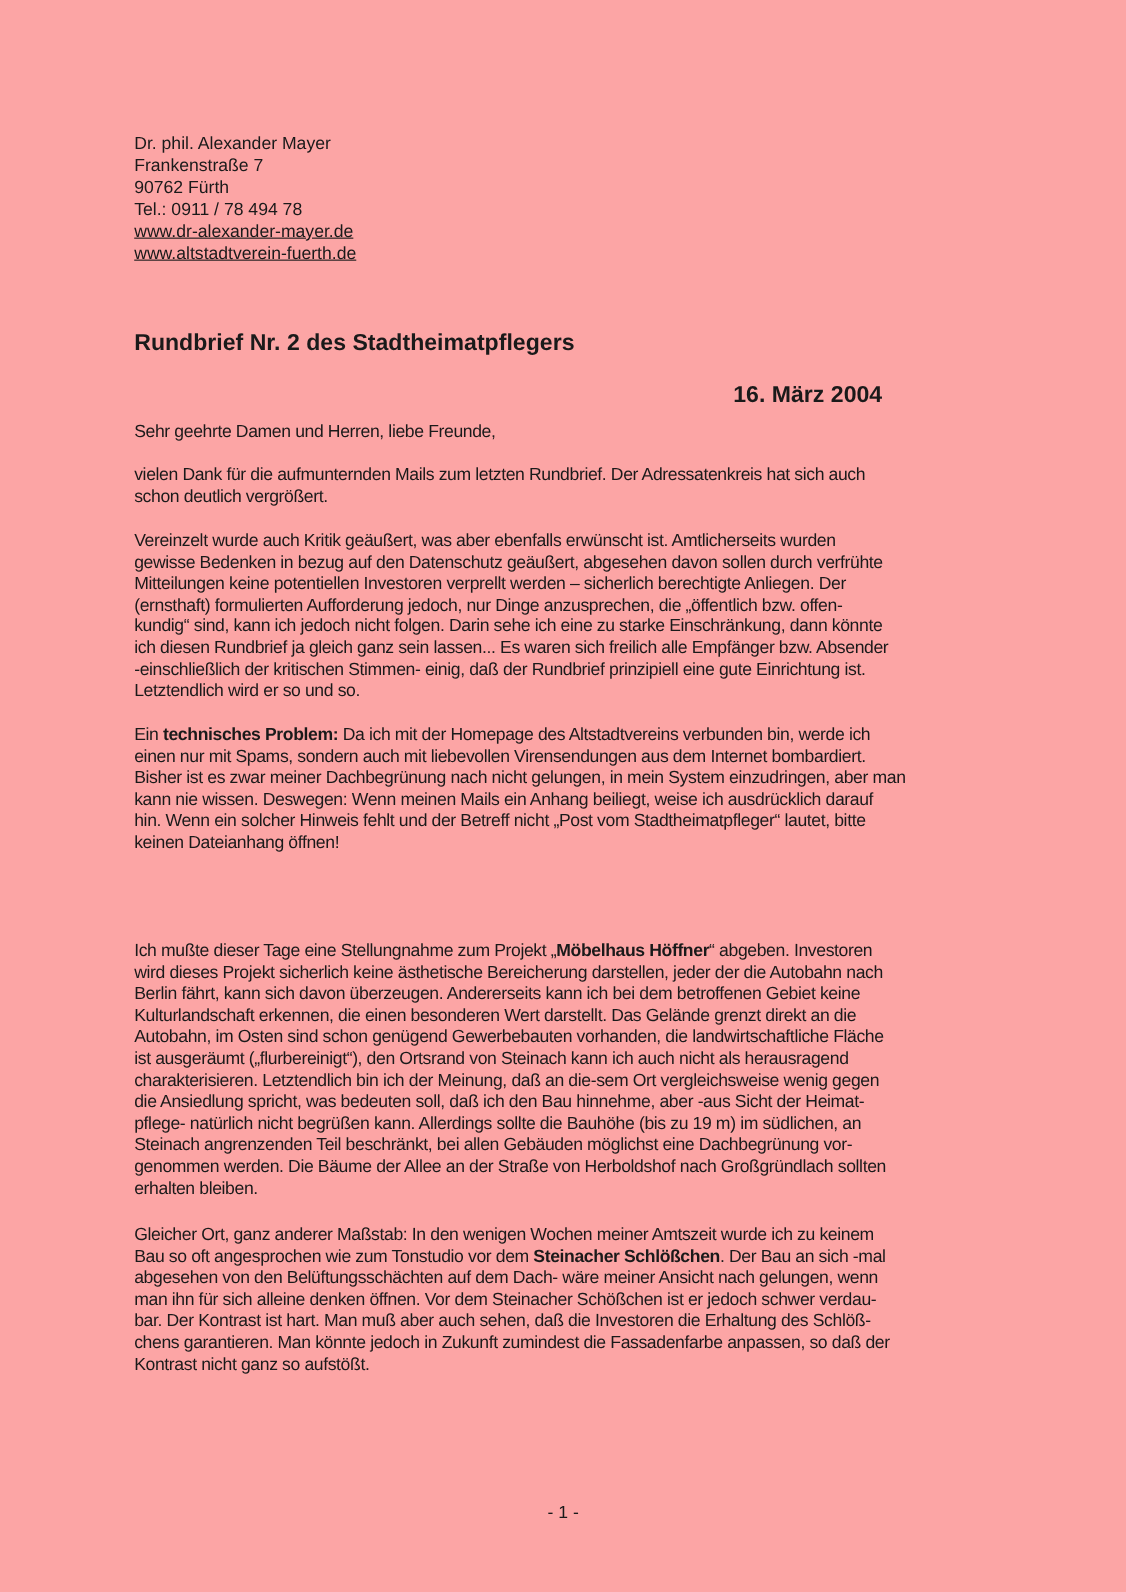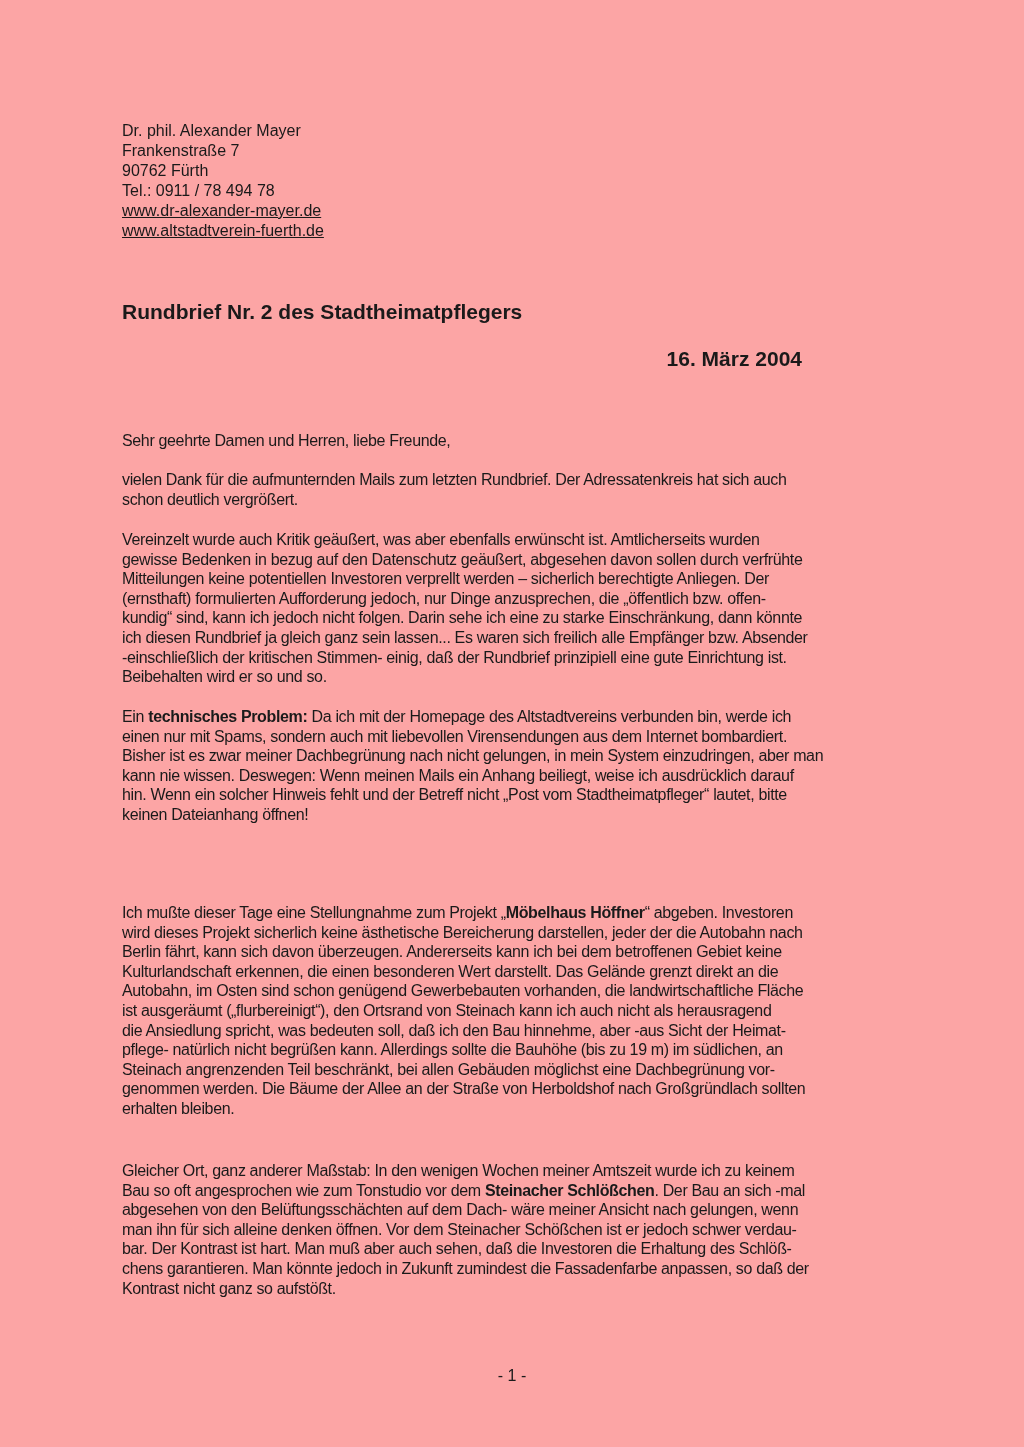--- a/index.html
+++ b/index.html
@@ -4,21 +4,21 @@
 <style>
   html, body { margin: 0; padding: 0; background: #ffffff; }
   body { width: 1024px; height: 1447px; position: relative; overflow: hidden; }
   .page { position: absolute; left: 0; top: 0; width: 1024px; height: 1447px; background: #fca5a5; color: #1a1a1a;
           font-family: "Liberation Sans", sans-serif; }
   .header { position: absolute; left: 122px; top: 121px; font-size: 16px; line-height: 20px; }
   .header .link { color: #1a1a1a; text-decoration: underline; display: block; }
   .header .line { display: block; }
   .title-row { position: absolute; left: 122px; top: 300px; width: 680px; font-size: 21px; font-weight: bold; }
   .title-row .date { position: absolute; right: 0; top: 0; margin-top: 47px; }
-  .block { position: absolute; left: 122px; font-size: 16px; line-height: 19.6px; white-space: nowrap; letter-spacing: -0.35px; margin-top: 48px; }
+  .block { position: absolute; left: 122px; font-size: 16px; line-height: 19.6px; white-space: nowrap; letter-spacing: -0.35px; }
   .block .ln { display: block; }
   b { font-weight: bold; }
   .footer { position: absolute; left: 0; width: 1024px; top: 1367px; text-align: center; font-size: 16px; }
 </style>
 </head>
 <body>
 
 <div class="page">
 
   <div class="header">
@@ -45,40 +45,41 @@
   </div>
 
   <div class="block" style="top:482px;">
     <span class="ln">Vereinzelt wurde auch Kritik geäußert, was aber ebenfalls erwünscht ist. Amtlicherseits wurden</span>
     <span class="ln">gewisse Bedenken in bezug auf den Datenschutz geäußert, abgesehen davon sollen durch verfrühte</span>
     <span class="ln">Mitteilungen keine potentiellen Investoren verprellt werden – sicherlich berechtigte Anliegen. Der</span>
     <span class="ln">(ernsthaft) formulierten Aufforderung jedoch, nur Dinge anzusprechen, die „öffentlich bzw. offen-</span>
     <span class="ln">kundig“ sind, kann ich jedoch nicht folgen. Darin sehe ich eine zu starke Einschränkung, dann könnte</span>
     <span class="ln">ich diesen Rundbrief ja gleich ganz sein lassen... Es waren sich freilich alle Empfänger bzw. Absender</span>
     <span class="ln">-einschließlich der kritischen Stimmen- einig, daß der Rundbrief prinzipiell eine gute Einrichtung ist.</span>
-    <span class="ln">Beibehalten wird er so und so.</span>
+    <span class="ln">Letztendlich wird er so und so.</span>
   </div>
 
   <div class="block" style="top:659px;">
     <span class="ln"><span>Ein </span><b>technisches Problem:</b><span> Da ich mit der Homepage des Altstadtvereins verbunden bin, werde ich</span></span>
     <span class="ln">einen nur mit Spams, sondern auch mit liebevollen Virensendungen aus dem Internet bombardiert.</span>
     <span class="ln">Bisher ist es zwar meiner Dachbegrünung nach nicht gelungen, in mein System einzudringen, aber man</span>
     <span class="ln">kann nie wissen. Deswegen: Wenn meinen Mails ein Anhang beiliegt, weise ich ausdrücklich darauf</span>
     <span class="ln">hin. Wenn ein solcher Hinweis fehlt und der Betreff nicht „Post vom Stadtheimatpfleger“ lautet, bitte</span>
     <span class="ln">keinen Dateianhang öffnen!</span>
   </div>
 
 
   <div class="block" style="top:855px;">
     <span class="ln"><span>Ich mußte dieser Tage eine Stellungnahme zum Projekt „</span><b>Möbelhaus Höffner</b><span>“ abgeben. Investoren</span></span>
     <span class="ln">wird dieses Projekt sicherlich keine ästhetische Bereicherung darstellen, jeder der die Autobahn nach</span>
     <span class="ln">Berlin fährt, kann sich davon überzeugen. Andererseits kann ich bei dem betroffenen Gebiet keine</span>
     <span class="ln">Kulturlandschaft erkennen, die einen besonderen Wert darstellt. Das Gelände grenzt direkt an die</span>
     <span class="ln">Autobahn, im Osten sind schon genügend Gewerbebauten vorhanden, die landwirtschaftliche Fläche</span>
     <span class="ln">ist ausgeräumt („flurbereinigt“), den Ortsrand von Steinach kann ich auch nicht als herausragend</span>
+    <span class="ln">charakterisieren. Letztendlich bin ich der Meinung, daß an die-sem Ort vergleichsweise wenig gegen</span>
     <span class="ln">die Ansiedlung spricht, was bedeuten soll, daß ich den Bau hinnehme, aber -aus Sicht der Heimat-</span>
     <span class="ln">pflege- natürlich nicht begrüßen kann. Allerdings sollte die Bauhöhe (bis zu 19 m) im südlichen, an</span>
     <span class="ln">Steinach angrenzenden Teil beschränkt, bei allen Gebäuden möglichst eine Dachbegrünung vor-</span>
     <span class="ln">genommen werden. Die Bäume der Allee an der Straße von Herboldshof nach Großgründlach sollten</span>
     <span class="ln">erhalten bleiben.</span>
   </div>
 
   <div class="block" style="top:1113px;">
     <span class="ln">Gleicher Ort, ganz anderer Maßstab: In den wenigen Wochen meiner Amtszeit wurde ich zu keinem</span>
     <span class="ln"><span>Bau so oft angesprochen wie zum Tonstudio vor dem </span><b>Steinacher Schlößchen</b><span>. Der Bau an sich -mal</span></span>

